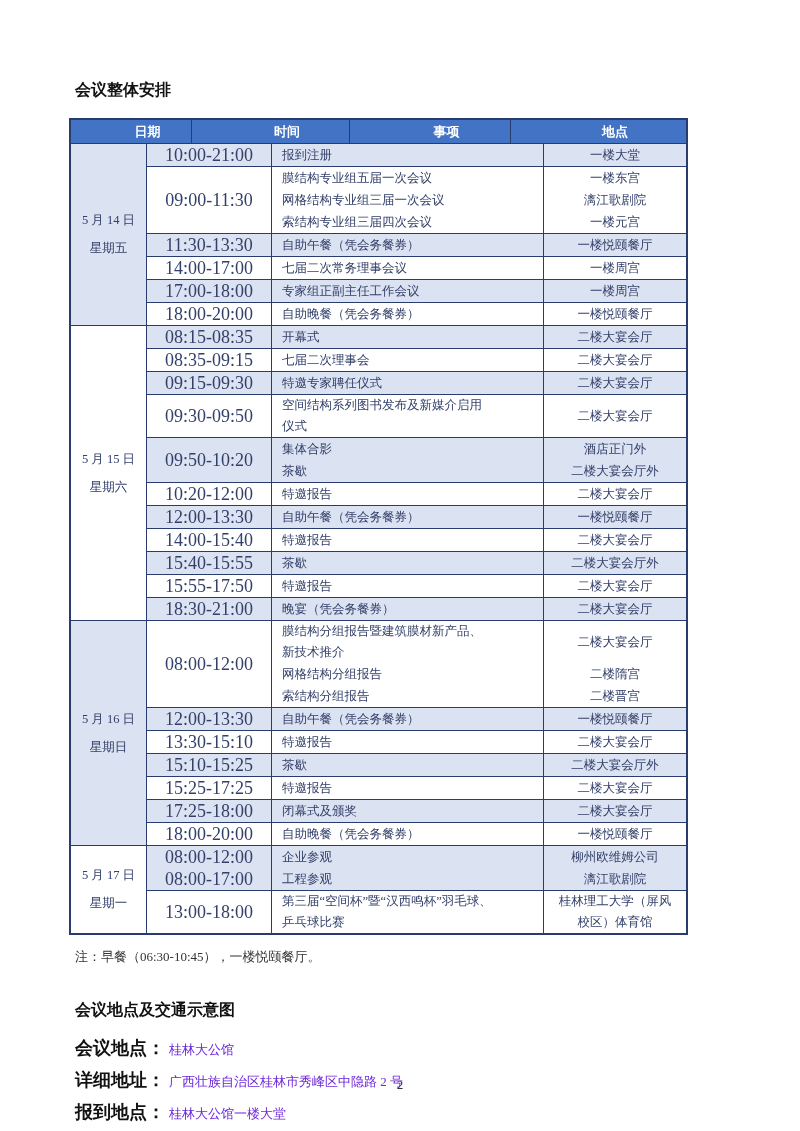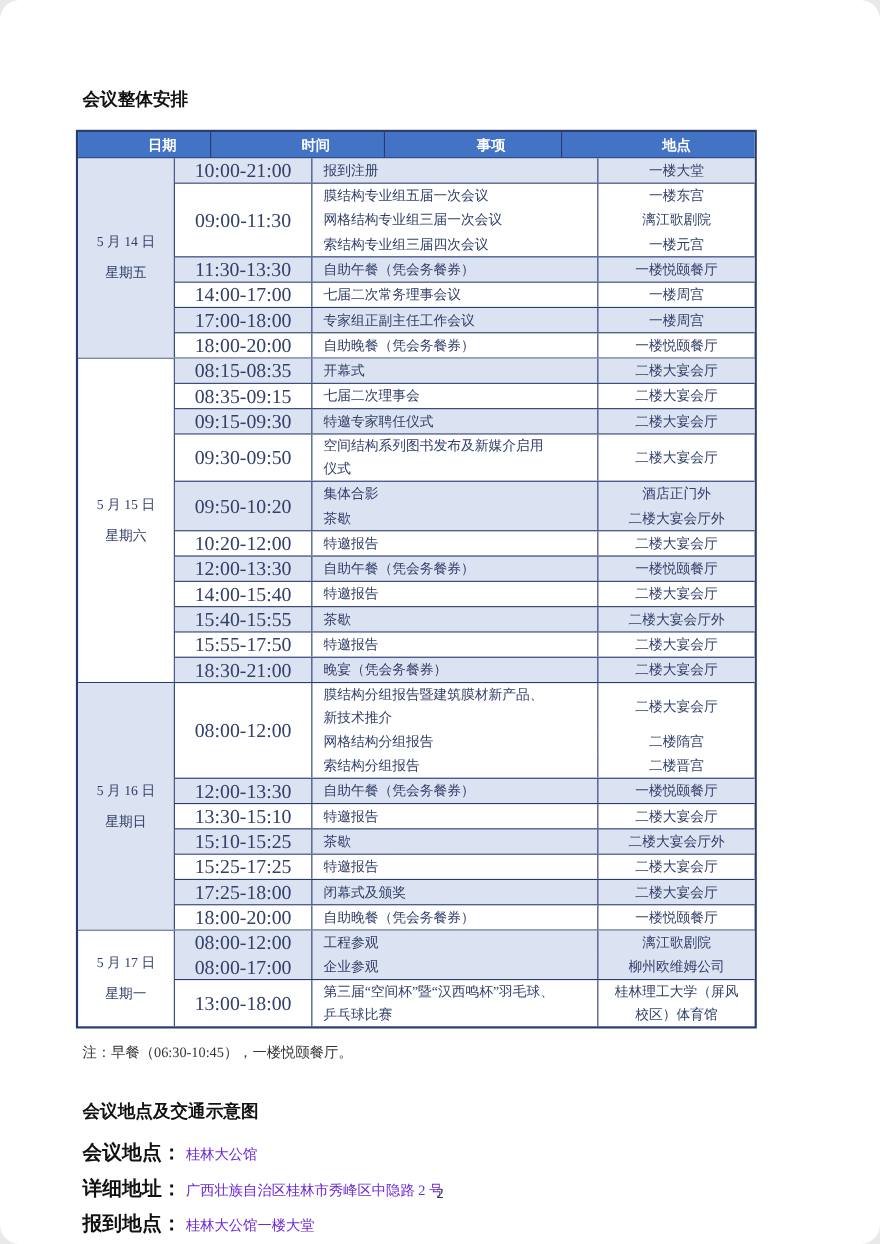--- a/index.html
+++ b/index.html
@@ -1,21 +1,20 @@
 <!DOCTYPE html>
 <html><head>
 <meta charset="utf-8">
 <style>
   * { margin:0; padding:0; box-sizing:border-box; }
   html,body { background:#e9e9e9; }
   .page {
     position:relative; width:800px; height:1131px; background:#ffffff;
     margin:0 auto; overflow:hidden;
     font-family:"Liberation Serif","DejaVu Serif",serif;
-    border-radius:18px;
   }
   .content { position:absolute; left:69px; top:80px; width:619px; }
 
   h1.sec-title, h2.sec-title {
     font-family:"Liberation Sans","DejaVu Sans",sans-serif;
     font-size:16px; font-weight:bold; color:#111; margin-left:6px;
   }
   h1.sec-title { margin-bottom:17px; }
   h2.sec-title { margin-top:34px; margin-bottom:15px; }
 
@@ -28,21 +27,21 @@
     display:flex; align-items:center; justify-content:center; min-height:23px; padding:1px 0;margin-left:33px;
   }
   .th-date { width:88px; border-right:1px solid var(--border,#2A3C6E); }
   .th-time { width:125px; border-right:1px solid var(--border,#2A3C6E); }
   .th-event { flex:1; border-right:1px solid var(--border,#2A3C6E); }
   .th-place { width:142px; }
 
   .day-block { display:flex; }
   .day-block + .day-block { border-top:1px solid var(--border,#2A3C6E); }
   .date-cell {
-    width:88px; border-right:1px solid var(--border,#2A3C6E);
+    width:76px; border-right:1px solid var(--border,#2A3C6E);
     display:flex; flex-direction:column; justify-content:center; align-items:center;
     gap:11px; font-size:12.5px; text-align:center;
   }
   .shaded { background:var(--shade,#DBE2F1); }
   .day-rows { flex:1; display:flex; flex-direction:column; }
   .srow { display:flex; }
   .srow + .srow { border-top:1px solid var(--border,#2A3C6E); }
   .time-cell {
     width:125px; border-right:1px solid var(--border,#2A3C6E);
     display:flex; flex-direction:column; justify-content:center; align-items:center;
@@ -408,26 +407,26 @@
               <div class="date-line">星期一</div>
             </div>
             <div class="day-rows">
               <div class="srow shaded">
                 <div class="time-cell">
                   <div class="time-line">08:00-12:00</div>
                   <div class="time-line">08:00-17:00</div>
                 </div>
                 <div class="items">
                   <div class="item">
+                    <div class="event-cell">企业参观</div>
+                    <div class="place-cell">柳州欧维姆公司</div>
+                  </div>
+                  <div class="item">
                     <div class="event-cell">工程参观</div>
                     <div class="place-cell">漓江歌剧院</div>
-                  </div>
-                  <div class="item">
-                    <div class="event-cell">企业参观</div>
-                    <div class="place-cell">柳州欧维姆公司</div>
                   </div>
                 </div>
               </div>
               <div class="srow">
                 <div class="time-cell">
                   <div class="time-line">13:00-18:00</div>
                 </div>
                 <div class="items">
                   <div class="item">
                     <div class="event-cell">第三届“空间杯”暨“汉西鸣杯”羽毛球、

